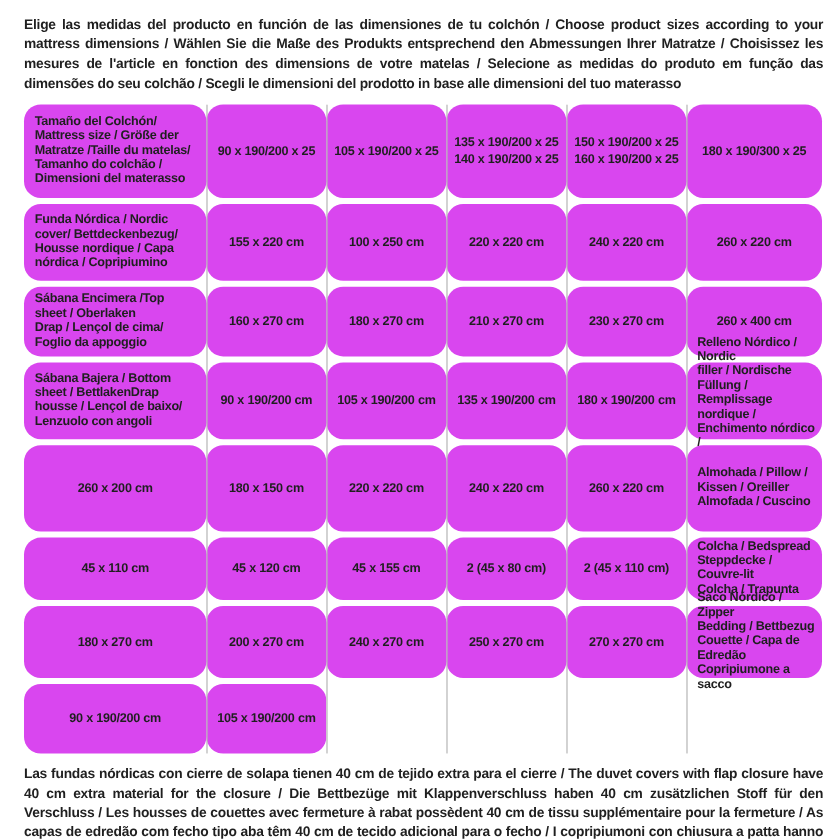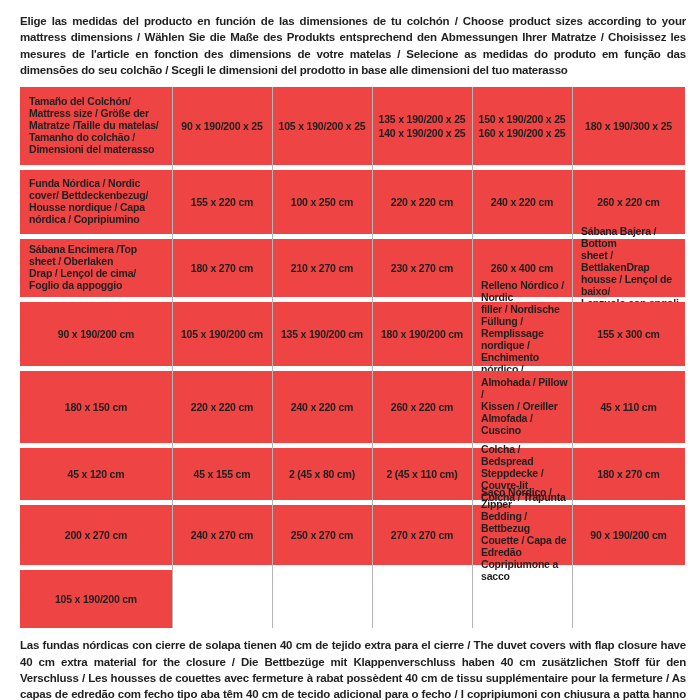--- a/index.html
+++ b/index.html
@@ -1,15 +1,15 @@
 <!DOCTYPE html>
 <html><head>
 <meta charset="utf-8">
 <style>
-  * { margin: 0; padding: 0; box-sizing: border-box; }
+  * { margin: 0; padding: 0; box-sizing: border-box; border-radius: 14px; }
   html, body {
     width: 700px;
     background: #ffffff;
     font-family: "Liberation Sans", sans-serif;
     color: #1f1f1f;
   }
   .page {
     width: 700px;
     height: 700px;
     background: #ffffff;
@@ -27,21 +27,21 @@
   .size-table {
     position: relative;
     margin: 9px 0 0 20px;
     width: 665px;
     display: grid;
     grid-template-columns: 152px 100px 100px 100px 100px 113px;
     grid-template-rows: 78px 64px 58px 64px 72px 52px 60px 58px;
     row-gap: 5px;
   }
   .cell {
-    background: #ef4444;
+    background: #d946ef;
     display: flex;
     align-items: center;
     font-weight: 700;
     font-size: 10.5px;
     letter-spacing: -0.2px;
   }
   .label-cell {
     padding-left: 9px;
     padding-right: 4px;
     justify-content: flex-start;
@@ -101,40 +101,41 @@
     <div class="cell value-cell">155 x 220 cm</div>
     <div class="cell value-cell">100 x 250 cm</div>
     <div class="cell value-cell">220 x 220 cm</div>
     <div class="cell value-cell">240 x 220 cm</div>
     <div class="cell value-cell">260 x 220 cm</div>
 
     <div class="cell label-cell">Sábana Encimera /Top
 sheet / Oberlaken
 Drap / Lençol de cima/
 Foglio da appoggio</div>
+    <div class="cell value-cell">160 x 270 cm</div>
     <div class="cell value-cell">180 x 270 cm</div>
     <div class="cell value-cell">210 x 270 cm</div>
     <div class="cell value-cell">230 x 270 cm</div>
     <div class="cell value-cell">260 x 400 cm</div>
 
     <div class="cell label-cell">Sábana Bajera / Bottom
 sheet / BettlakenDrap
 housse / Lençol de baixo/
 Lenzuolo con angoli</div>
     <div class="cell value-cell">90 x 190/200 cm</div>
     <div class="cell value-cell">105 x 190/200 cm</div>
     <div class="cell value-cell">135 x 190/200 cm</div>
     <div class="cell value-cell">180 x 190/200 cm</div>
 
     <div class="cell label-cell">Relleno Nórdico / Nordic
 filler / Nordische Füllung /
 Remplissage nordique /
 Enchimento nórdico /
 Ripieno nordico</div>
-    <div class="cell value-cell">155 x 300 cm</div>
+    <div class="cell value-cell">260 x 200 cm</div>
     <div class="cell value-cell">180 x 150 cm</div>
     <div class="cell value-cell">220 x 220 cm</div>
     <div class="cell value-cell">240 x 220 cm</div>
     <div class="cell value-cell">260 x 220 cm</div>
 
     <div class="cell label-cell">Almohada  / Pillow /
 Kissen / Oreiller
 Almofada / Cuscino</div>
     <div class="cell value-cell">45 x 110 cm</div>
     <div class="cell value-cell">45 x 120 cm</div>

